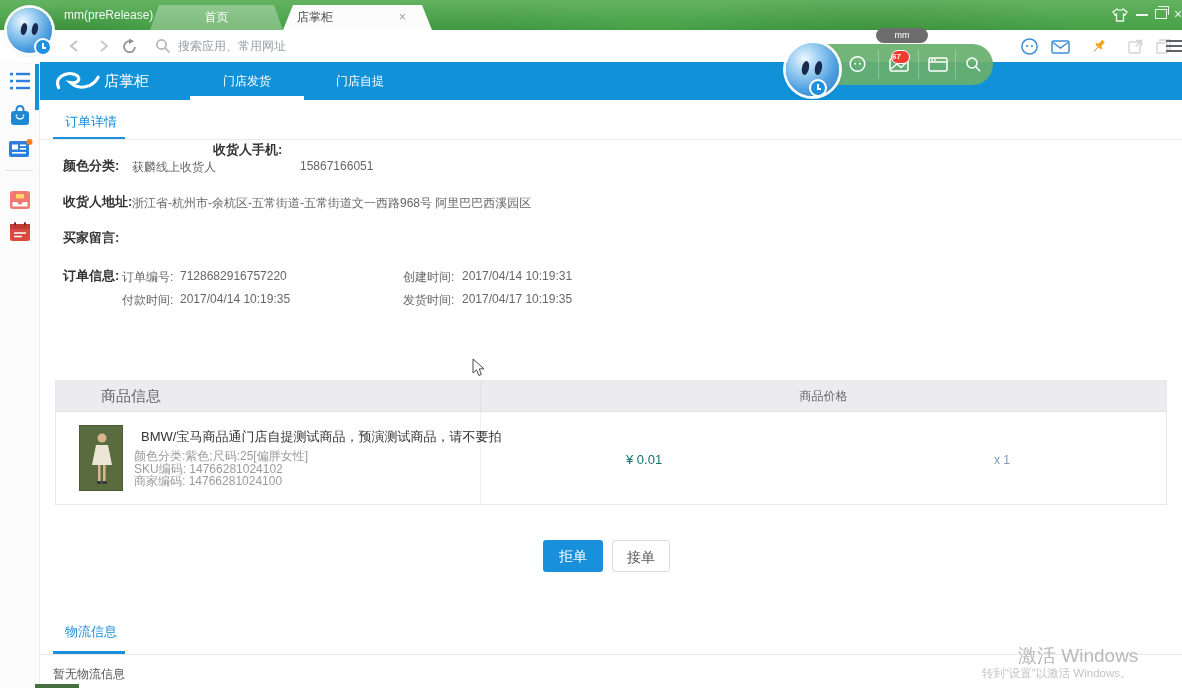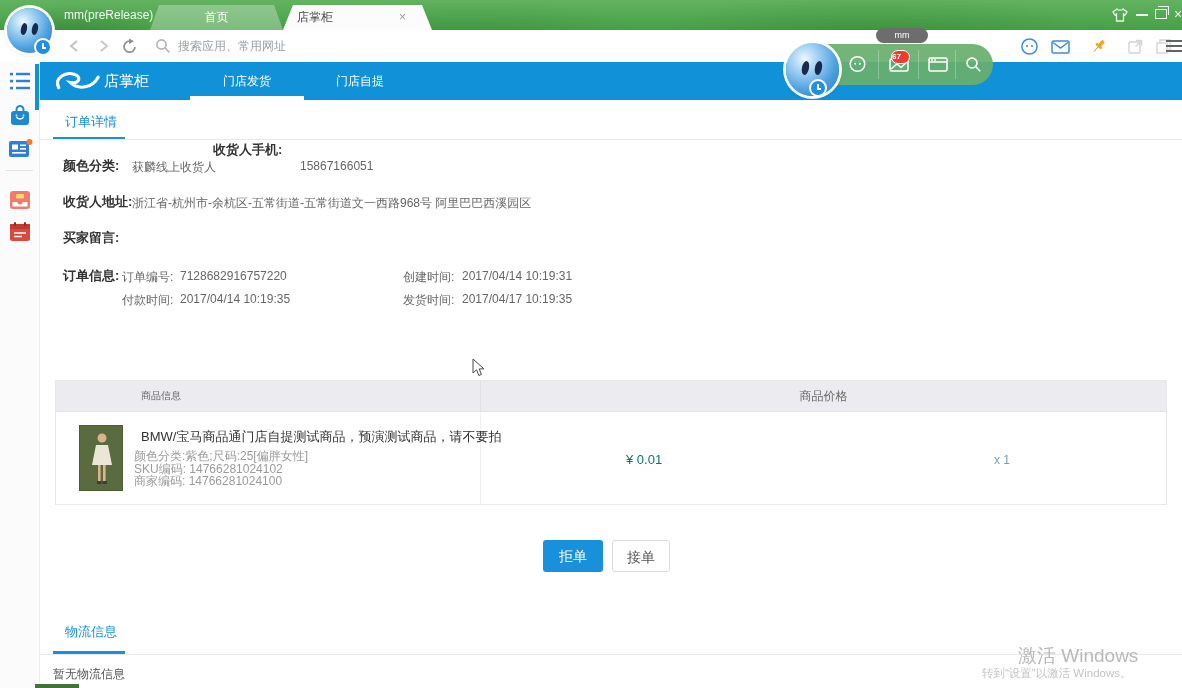--- a/index.html
+++ b/index.html
@@ -71,22 +71,22 @@
   
   .main{position:absolute;left:40px;top:100px;width:1142px;height:588px;background:#fff;}
   .sec-title{position:absolute;font-size:13px;color:#1890db;}
   .hairline{position:absolute;left:0;right:0;height:1px;background:#e9e9e9;}
   .accent{position:absolute;left:13px;width:72px;height:3px;background:#1890db;}
   .lbl{font-weight:bold;color:#333;font-size:13px;}
   .val{color:#666;font-size:12px;}
 
   .ptable{position:absolute;left:15px;top:280px;width:1112px;border:1px solid #e8e8e8;box-sizing:border-box;}
   .pt-head{height:30px;background:#ececf0;display:flex;border-bottom:1px solid #e3e3e7;}
-  .pt-head .c1{width:425px;box-sizing:border-box;padding-left:85px;line-height:30px;
-               font-size:10px;color:#666;border-right:1px solid #e0e0e4;}
+  .pt-head .c1{width:425px;box-sizing:border-box;padding-left:45px;line-height:30px;
+               font-size:15px;color:#666;border-right:1px solid #e0e0e4;}
   .pt-head .c2{flex:1;text-align:center;line-height:30px;font-size:12px;color:#666;}
   .pt-row{position:relative;height:92px;background:#fff;}
   .pt-vdiv{position:absolute;left:424px;top:0;bottom:0;width:1px;background:#efeff2;}
   .p-title{position:absolute;left:85px;top:16px;font-size:13px;color:#333;}
   .p-attr{position:absolute;left:78px;font-size:12px;color:#9b9b9b;}
   .p-price{position:absolute;left:570px;top:40px;font-size:13px;color:#0f766e;}
   .p-qty{position:absolute;left:938px;top:41px;font-size:12px;color:#7d9bbd;}
 
   .btn{position:absolute;top:440px;height:32px;line-height:32px;text-align:center;font-size:14px;
        border-radius:3px;box-sizing:border-box;cursor:default;}

